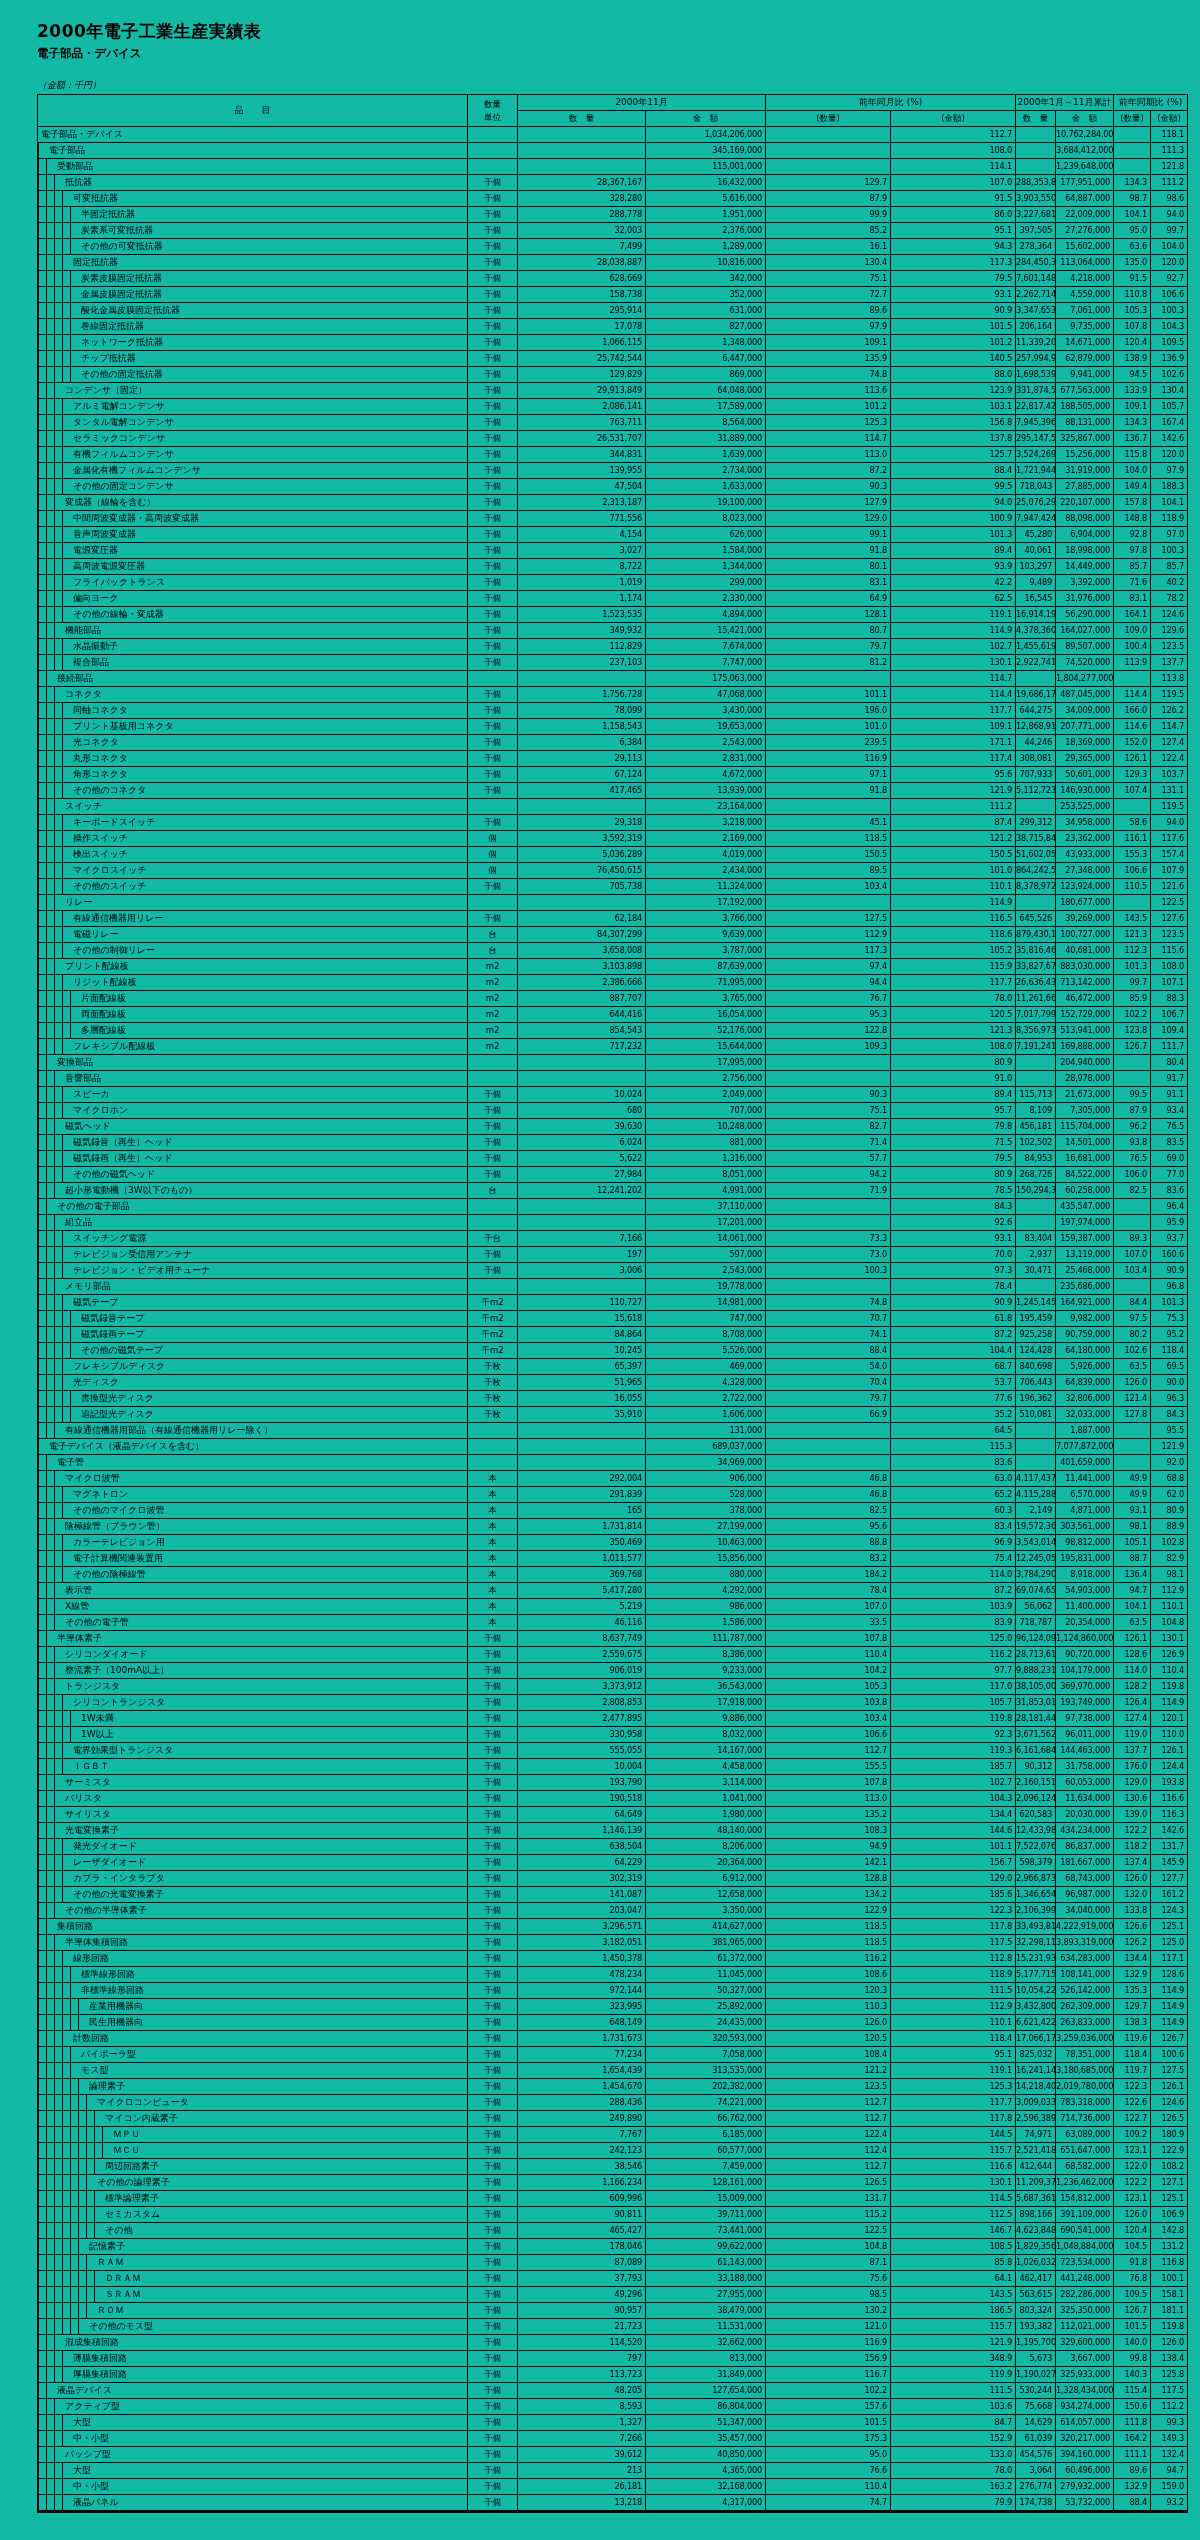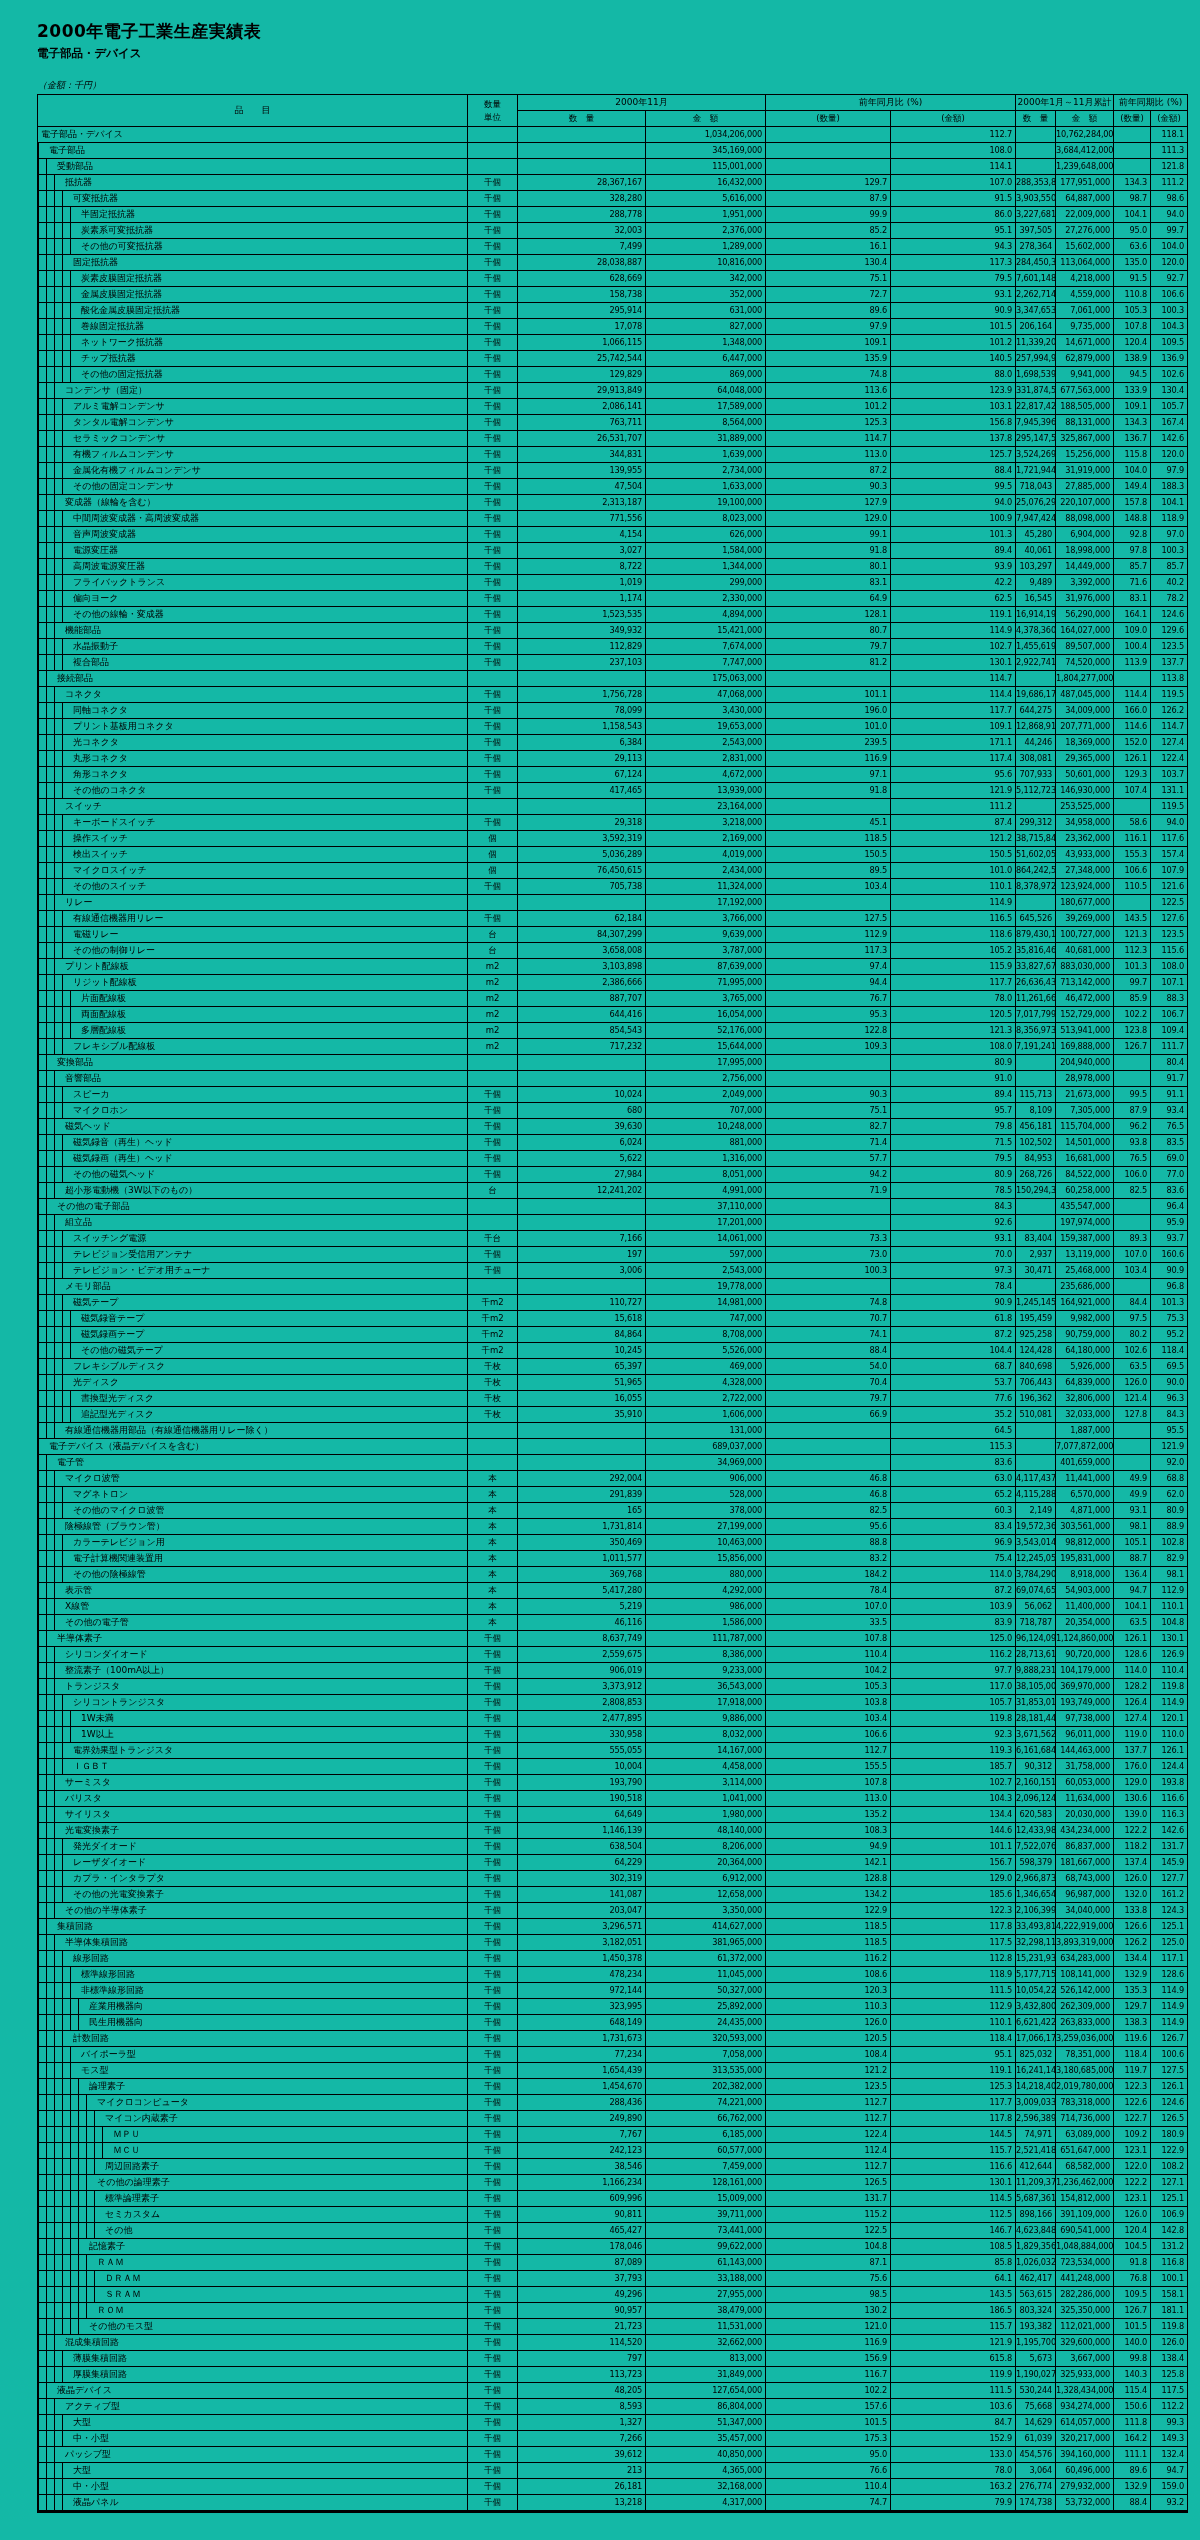--- a/index.html
+++ b/index.html
@@ -1732,21 +1732,21 @@
           <td class="num">329,600,000</td>
           <td class="num">140.0</td>
           <td class="num">126.0</td>
         </tr>
         <tr>
           <td class="item"><span class="g"></span><span class="g"></span><span class="g"></span><span class="g"></span><span class="lbl">薄膜集積回路</span></td>
           <td class="unit">千個</td>
           <td class="num">797</td>
           <td class="num">813,000</td>
           <td class="num">156.9</td>
-          <td class="num">615.8</td>
+          <td class="num">348.9</td>
           <td class="num">5,673</td>
           <td class="num">3,667,000</td>
           <td class="num">99.8</td>
           <td class="num">138.4</td>
         </tr>
         <tr>
           <td class="item"><span class="g"></span><span class="g"></span><span class="g"></span><span class="g"></span><span class="lbl">厚膜集積回路</span></td>
           <td class="unit">千個</td>
           <td class="num">113,723</td>
           <td class="num">31,849,000</td>

